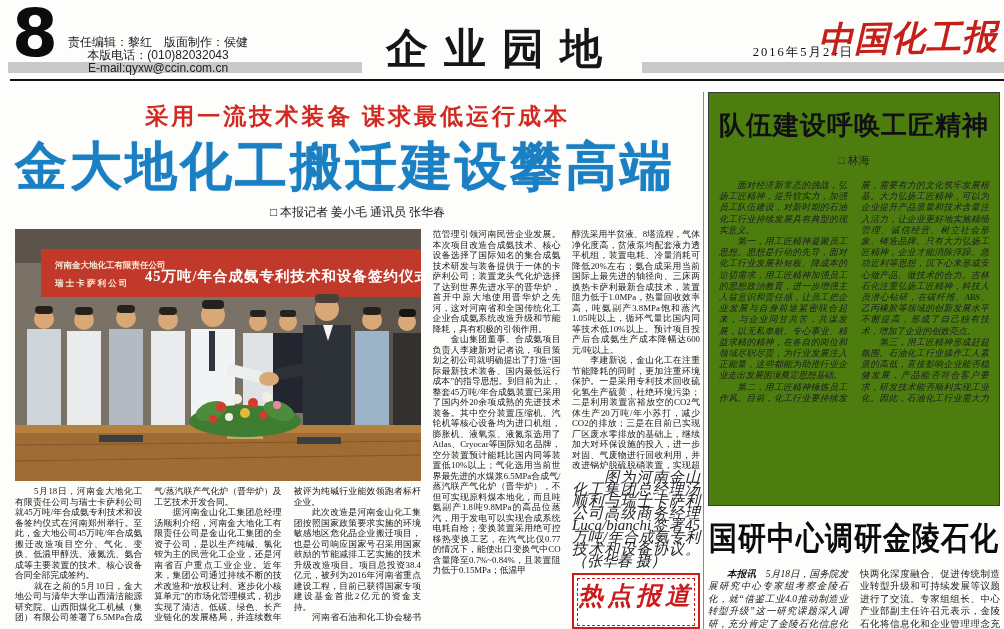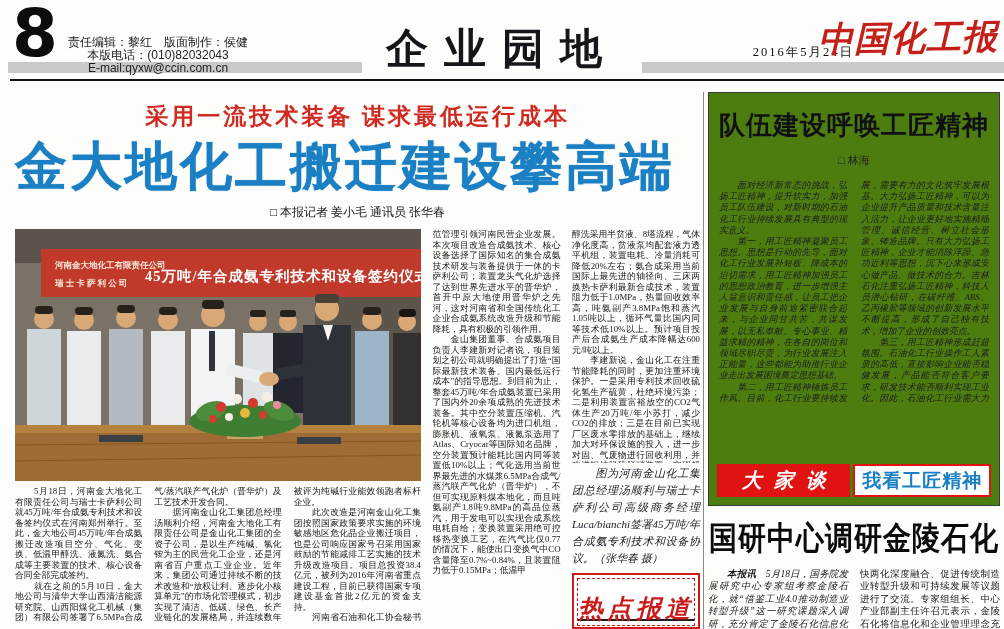--- a/index.html
+++ b/index.html
@@ -29,23 +29,23 @@
     text-shadow:0 0 1px #1a7fc3;}
   .byline{margin:8px 0 10px;text-align:center;font-size:12px;color:#222;line-height:14px;}
   .mainbody{display:flex;justify-content:space-between;height:400px;}
   .leftblock{width:406px;display:flex;flex-direction:column;}
   .photo{width:406px;height:252px;background:#777;overflow:hidden;flex:none;}
   .cols3{margin-top:5px;flex:1;column-count:3;column-gap:12px;column-fill:auto;overflow:hidden;}
   .bodytext{font-size:8.8px;line-height:10.5px;text-align:justify;white-space:pre-wrap;color:#161616;}
   .colD{width:128px;overflow:hidden;}
   .colE{width:128px;display:flex;flex-direction:column;}
   .colE .flowtext{flex:1;overflow:hidden;}
-  .photocredit{font-style:italic;font-size:11px;line-height:17px;text-align:justify;color:#20222b;margin-top:2px;white-space:pre-wrap;}
+  .photocredit{font-style:italic;font-size:15px;line-height:12px;text-align:justify;color:#20222b;margin-top:2px;white-space:pre-wrap;}
   .hotbox{margin-top:6px;height:46px;border:2px solid #cc1b1b;padding:3px;flex:none;background:#fff;}
-  .hotbox .inner{height:100%;border:1px dashed #cc1b1b;display:flex;align-items:flex-end;justify-content:center;text-decoration:underline;}
+  .hotbox .inner{height:100%;border:1px dashed #cc1b1b;display:flex;align-items:flex-start;justify-content:center;}
   .hotlabel{color:#cc1b1b;font-weight:bold;font-style:italic;font-size:25px;letter-spacing:4px;white-space:nowrap;}
   
   .vrule{position:absolute;left:703px;top:92px;width:1px;height:537px;background:#8a8a8a;}
   .sidebar{position:absolute;left:708px;top:92px;width:292px;height:537px;}
   .opinionbox{border:1px solid #3a3a3a;height:414px;box-sizing:border-box;padding:0 10px;position:relative;background:#4d7c0f;}
   .op-title{margin-top:16px;text-align:center;font-size:26px;font-weight:bold;letter-spacing:1px;color:#101014;line-height:34px;white-space:nowrap;}
   .op-byline{margin:10px 0 12px;text-align:center;font-size:11px;color:#222;}
   .op-text{height:230px;column-count:2;column-gap:14px;column-fill:auto;overflow:hidden;
     font-style:italic;font-size:8.8px;line-height:11.2px;text-align:justify;white-space:pre-wrap;color:#1b1b22;}
   .talkbanner{position:absolute;left:8px;right:8px;bottom:8px;height:33px;display:flex;gap:3px;}
@@ -214,24 +214,20 @@
 <div class="vrule"></div>
 <div class="sidebar">
   <div class="opinionbox">
     <div class="op-title">队伍建设呼唤工匠精神</div>
     <div class="op-byline">□ 林海</div>
     <div class="op-text">　　面对经济新常态的挑战，弘扬工匠精神，提升软实力，加强员工队伍建设，对新时期的石油化工行业持续发展具有典型的现实意义。
 　　第一，用工匠精神凝聚员工思想。思想是行动的先导，面对化工行业发展补短板、降成本的迫切需求，用工匠精神加强员工的思想政治教育，进一步增强主人翁意识和责任感，让员工把企业发展与自身前途紧密联合起来，与企业同甘共苦，共谋发展，以无私奉献、专心事业、精益求精的精神，在各自的岗位和领域尽职尽责，为行业发展注入正能量，这些都能为助推行业企业走出发展困境奠定思想基础。
 　　第二，用工匠精神锤炼员工作风。目前，化工行业要持续发展，需要有力的文化筑牢发展根基。大力弘扬工匠精神，可以为企业提升产品质量和技术含量注入活力，让企业更好地实施精细管理、诚信经营、树立社会形象、铸造品牌。只有大力弘扬工匠精神，企业才能消除浮躁、急功近利等思想，沉下心来形成安心做产品、做技术的合力。吉林石化注重弘扬工匠精神，科技人员潜心钻研，在碳纤维、ABS、乙丙橡胶等领域的创新发展水平不断提高，形成了自己独有技术，增加了企业的创效亮点。
 　　第三，用工匠精神形成赶超氛围。石油化工行业操作工人素质的高低，直接影响企业能否稳健发展，产品能否符合客户要求，研发技术能否顺利实现工业化。因此，石油化工行业需大力弘扬工匠精神，表彰典型人物、传播“好故事”、唱响“好声音”，在行业内形成一种精益求精、追求卓越的赶超氛围，激励更多的一线员工爱岗敬业，踏踏实实学习新技术、掌握新本领，从而为打造一支高素质的员工队伍奠定基础。
 　　总之，弘扬工匠精神，需要舆论宣传正确引导，培育出更多勇于艰苦创业、甘于奉献、精益求精的员工群体，为行业发展注入活力。</div>
-    <div class="talkbanner">
-      <div class="talkleft">大家谈</div>
-      <div class="talkright">我看工匠精神</div>
-    </div>
   </div>
 
   <div class="news">
     <div class="news-title">国研中心调研金陵石化</div>
     <div class="news-cols">
       <div class="news-col">
         <p class="lead"><b class="newsintro">本报讯</b><span>　5月18日，国务院发展研究中心专家组考察金陵石化，就“借鉴工业4.0推动制造业转型升级”这一研究课题深入调研，充分肯定了金陵石化信息化建</span></p>
       </div>
       <div class="news-col">
         <p>快两化深度融合、促进传统制造业转型升级和可持续发展等议题进行了交流。专家组组长、中心产业部副主任许召元表示，金陵石化将信息化和企业管理理念充分结合</p>

